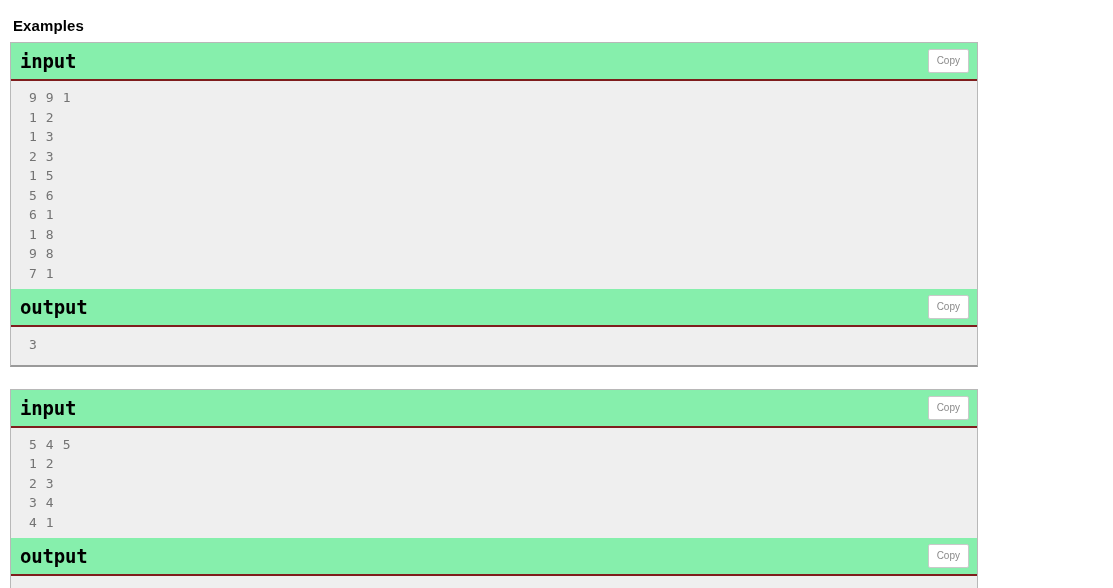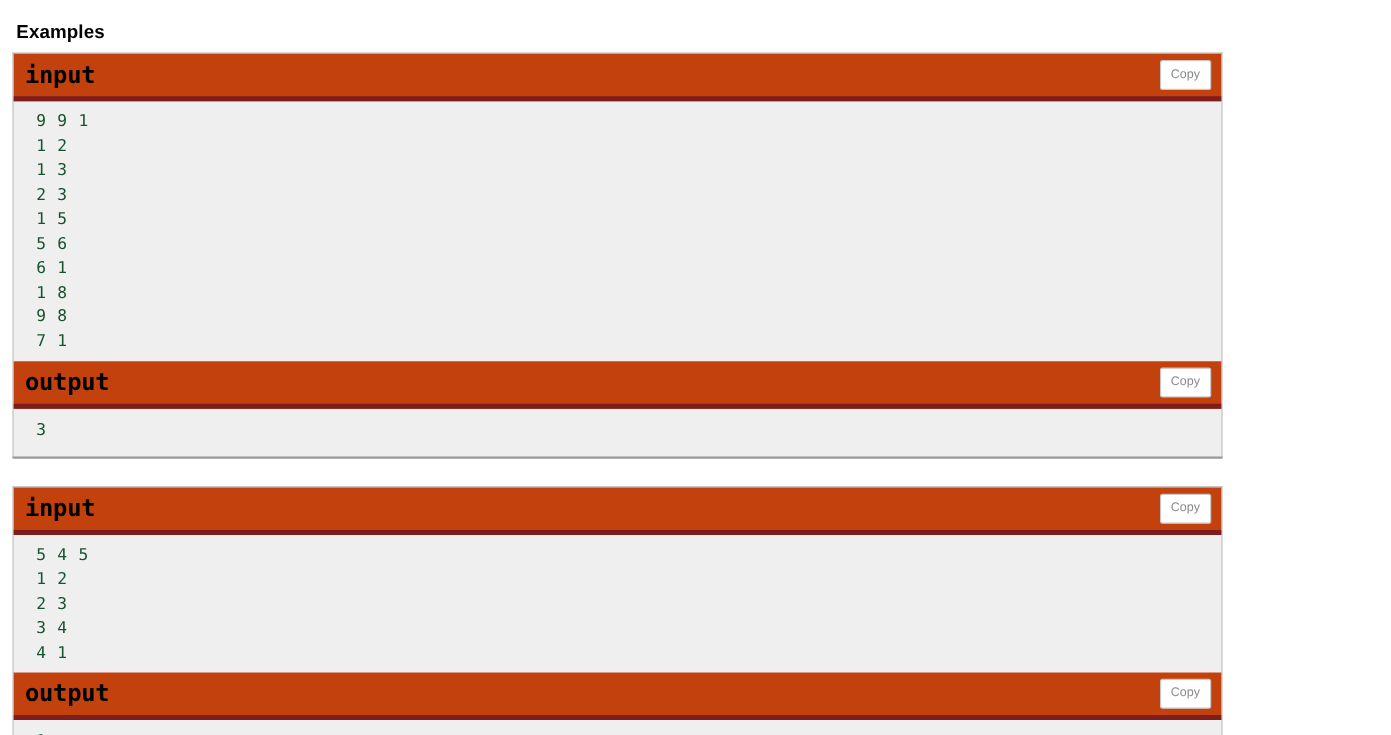--- a/index.html
+++ b/index.html
@@ -39,22 +39,22 @@
   .example-block {
     border: 1px solid #b8b8b8;
     border-bottom: 2px solid #9a9a9a;
     background: #ffffff;
     box-sizing: border-box;
     margin-bottom: 22px;
   }
 
   .io-header {
     position: relative;
-    background: #c2410c;
-    border-bottom: 4px solid #7f1d1d;
+    background: #86efac;
+    border-bottom: 2px solid #7f1d1d;
     height: 38px;
     box-sizing: border-box;
     display: flex;
     align-items: center;
     padding: 0 8px 0 9px;
   }
 
   .io-title {
     font-family: "DejaVu Sans Mono", "Liberation Mono", monospace;
     font-size: 19px;
@@ -86,21 +86,21 @@
     padding: 7px 0 6px 0;
     box-sizing: border-box;
   }
 
   .io-body pre {
     margin: 0;
     padding: 0 0 0 18px;
     font-family: "DejaVu Sans Mono", "Liberation Mono", monospace;
     font-size: 13px;
     line-height: 19.5px;
-    color: #14532d;
+    color: #737373;
     white-space: pre;
     letter-spacing: 0.6px;
   }
 
   .io-body.output-body {
     padding-top: 8px;
     padding-bottom: 10px;
   }
 </style>
 </head>

